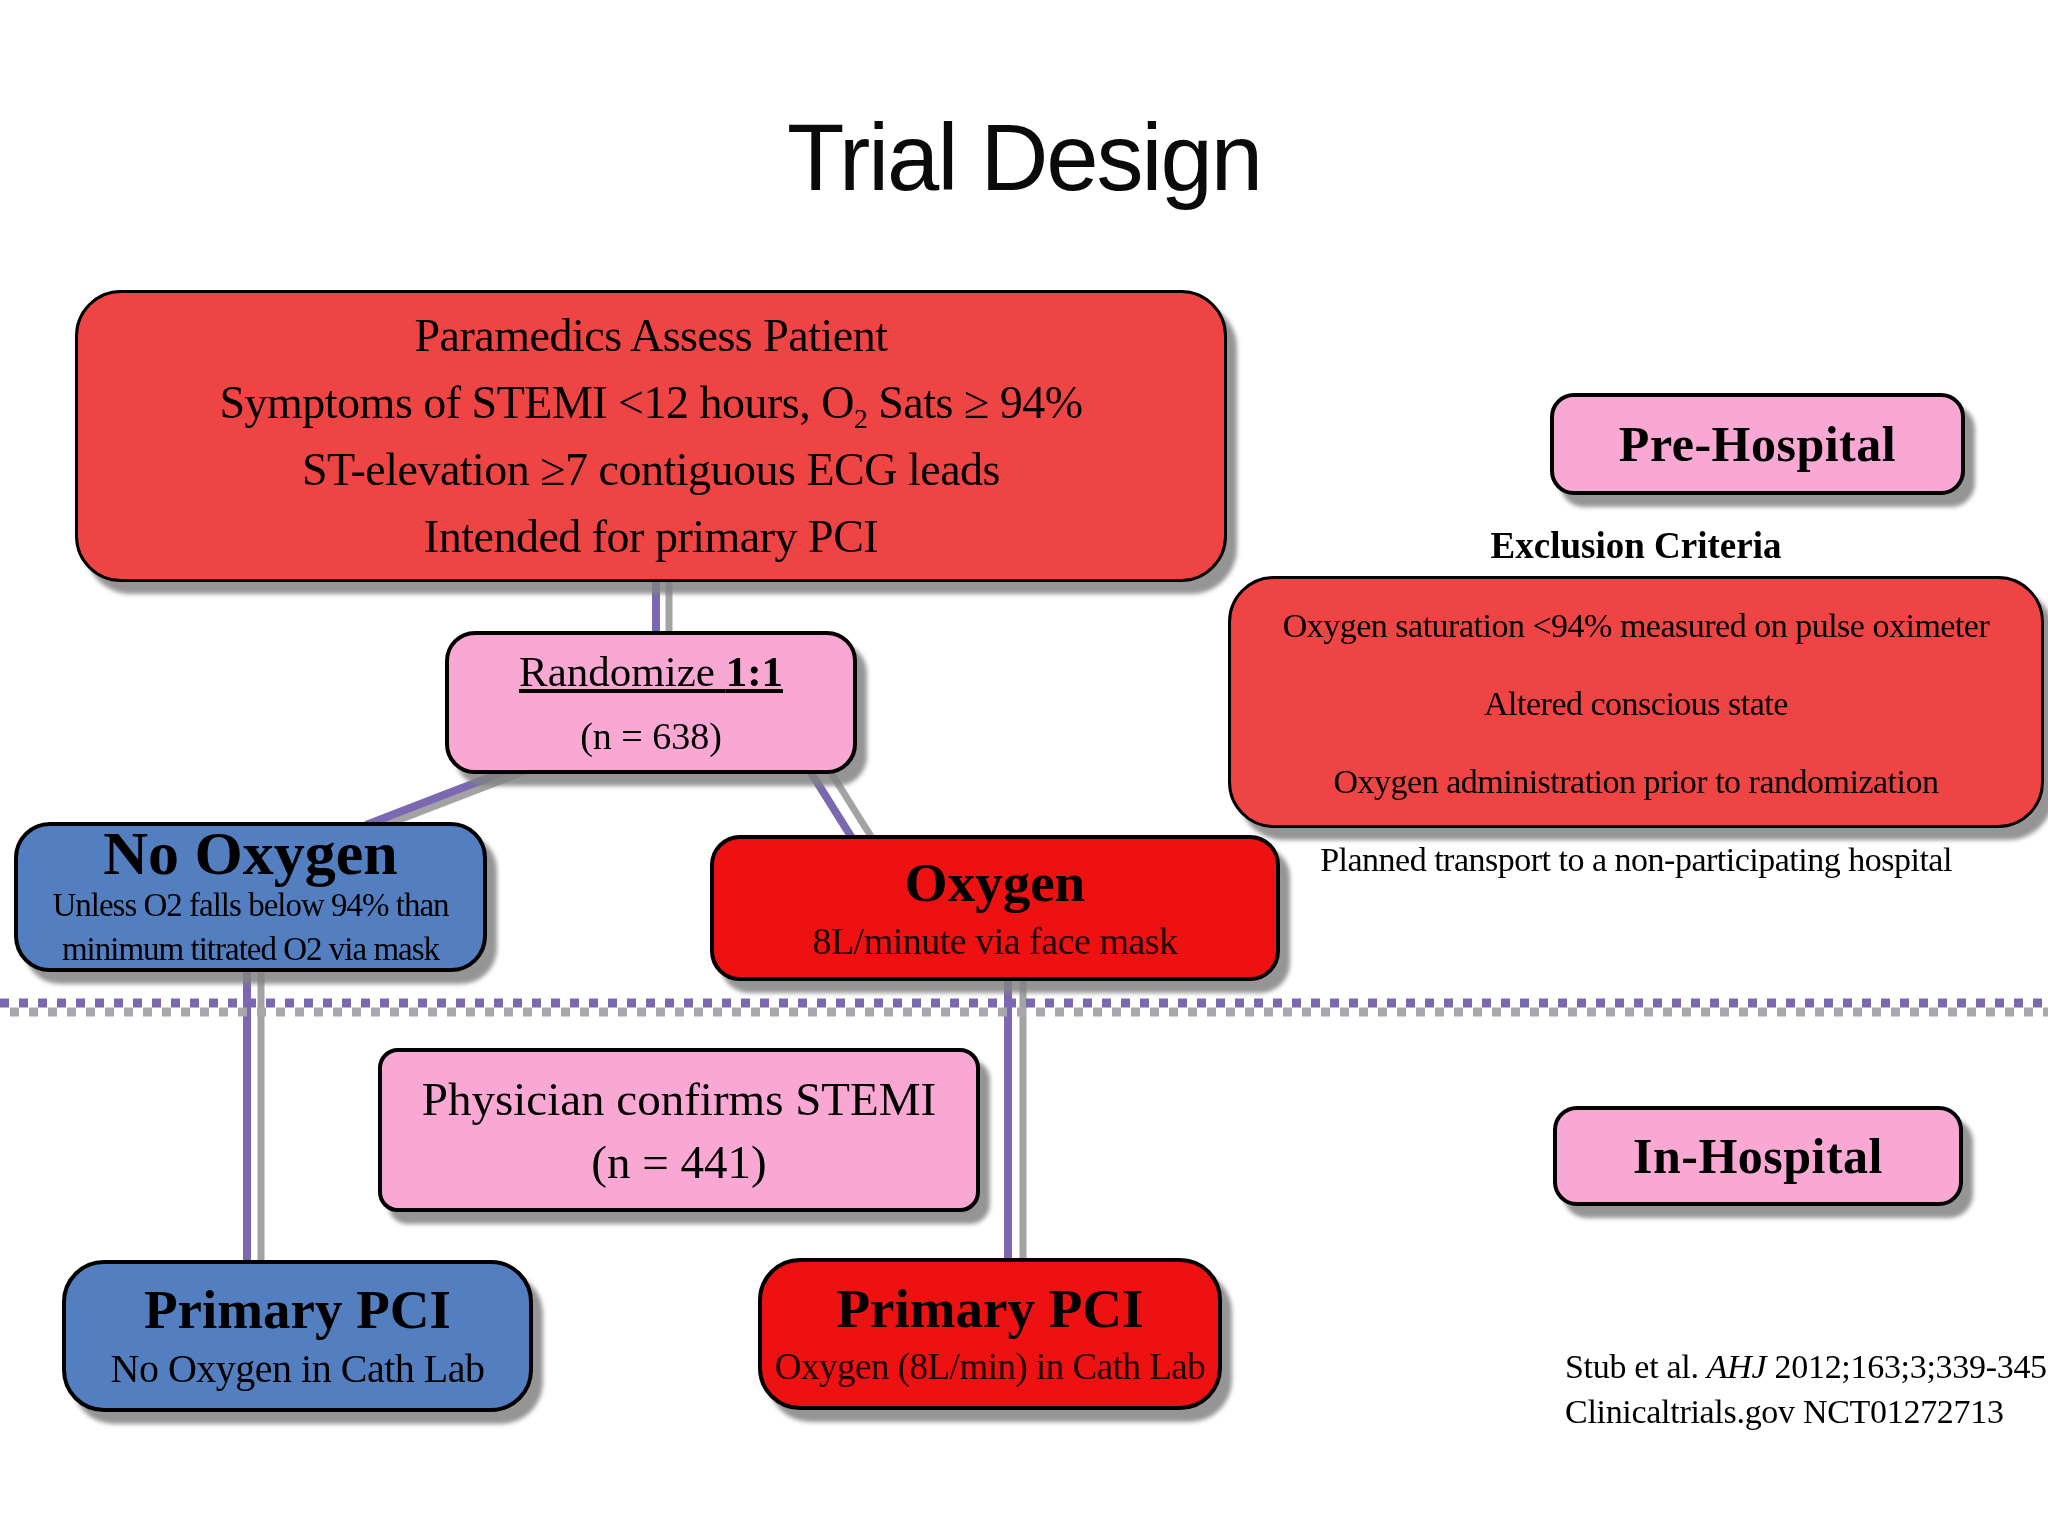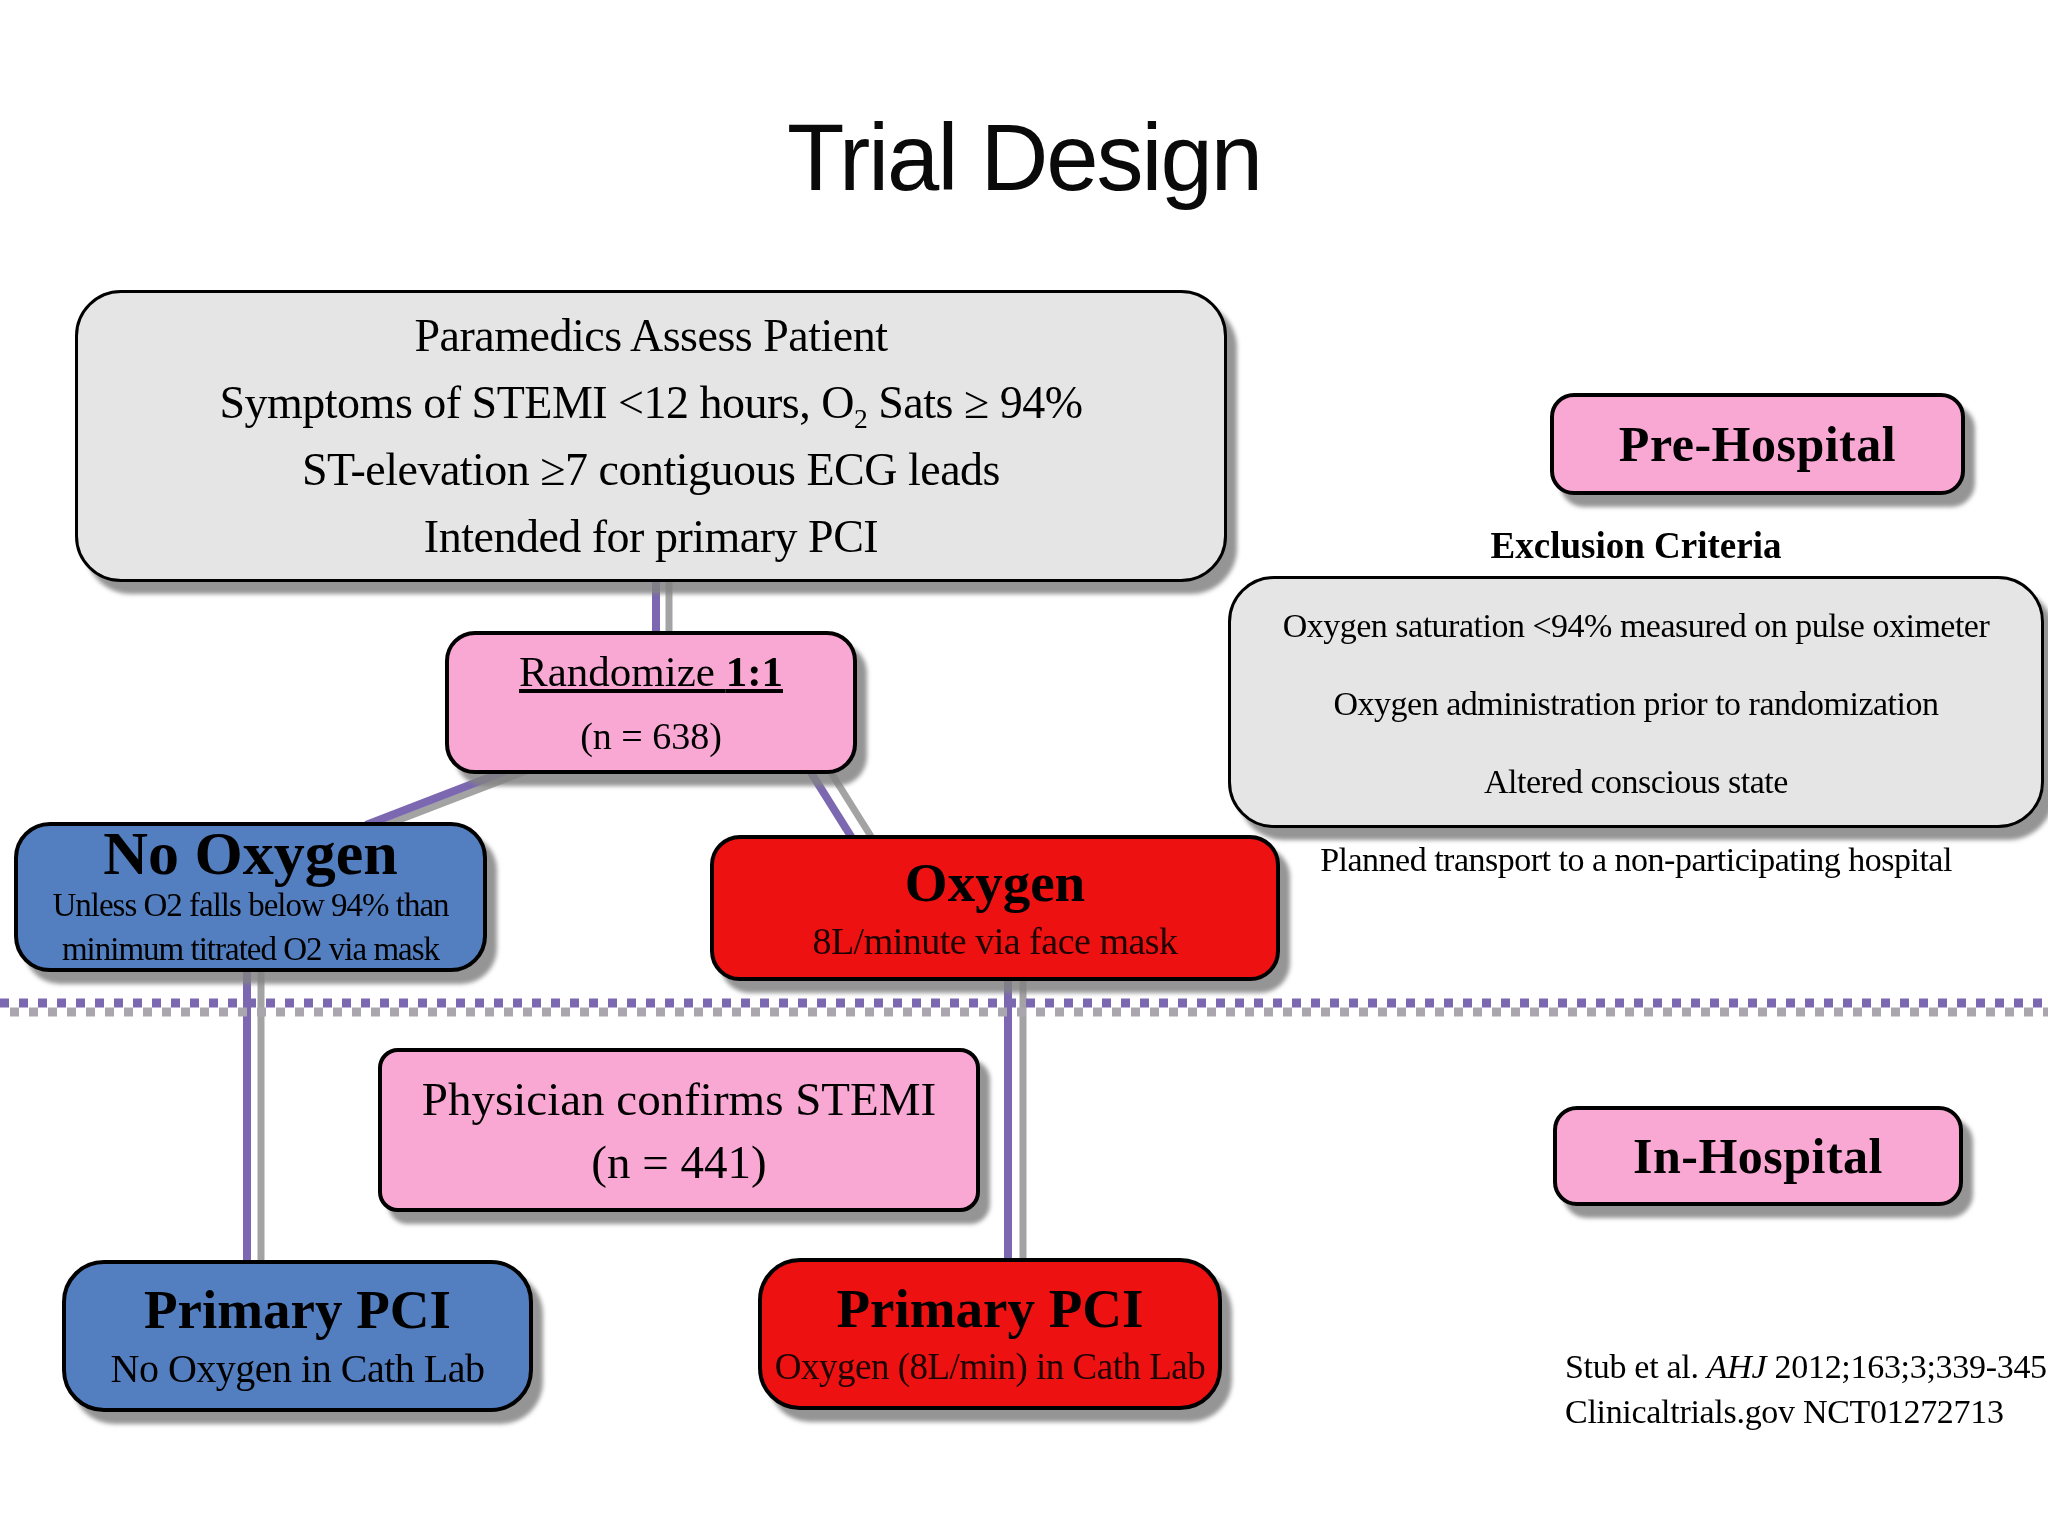--- a/index.html
+++ b/index.html
@@ -5,21 +5,21 @@
   html,body{margin:0;padding:0;background:#fff;}
   .slide{position:relative;width:2048px;height:1536px;background:#ffffff;overflow:hidden;
          font-family:"Liberation Serif","DejaVu Serif",serif;color:#000;}
   .title{position:absolute;left:0;right:0;top:106px;text-align:center;
          font-family:"Liberation Sans","DejaVu Sans",sans-serif;
          font-size:94px;line-height:1.1;letter-spacing:-2px;color:#0a0a0a;}
   .box{position:absolute;box-sizing:border-box;border:3px solid #000;
        display:flex;flex-direction:column;align-items:center;justify-content:center;
        text-align:center;}
   .shadow{box-shadow:10px 12px 4px rgba(130,130,130,0.85);}
-  .whitebox{background:#e5e5e5;border-radius:46px;}
+  .whitebox{background:#ef4444;border-radius:46px;}
   .greenbox{background:#f9a8d4;border-width:4px;text-align:center;}
   .bluebox{background:#537fc0;border-width:4px;}
   .redbox{background:#ee1111;border-width:4px;}
   .nowrap{white-space:nowrap;}
   .b{font-weight:bold;}
   svg.overlay{position:absolute;left:0;top:0;pointer-events:none;}
   sub.o2{font-size:60%;line-height:0;}
   .assess-line{font-size:46px;line-height:67px;letter-spacing:-0.5px;}
   .excl-title{font-size:37px;line-height:46px;font-weight:bold;}
   .excl-line{font-size:34px;line-height:42px;letter-spacing:-0.5px;}
@@ -73,22 +73,22 @@
     <div class="assess-line nowrap">Intended for primary PCI</div>
   </div>
 
   <div class="box greenbox shadow" style="left:1550px;top:393px;width:415px;height:102px;border-radius:24px;">
     <div class="badge-label nowrap">Pre-Hospital</div>
   </div>
 
   <div class="box whitebox shadow" style="left:1228px;top:576px;width:816px;height:252px;gap:36px;">
     <div class="excl-title nowrap">Exclusion Criteria</div>
     <div class="excl-line nowrap">Oxygen saturation &lt;94% measured on pulse oximeter</div>
+    <div class="excl-line nowrap">Altered conscious state</div>
     <div class="excl-line nowrap">Oxygen administration prior to randomization</div>
-    <div class="excl-line nowrap">Altered conscious state</div>
     <div class="excl-line nowrap">Planned transport to a non-participating hospital</div>
   </div>
 
   <div class="box greenbox shadow" style="left:445px;top:631px;width:412px;height:143px;border-radius:30px;">
     <div class="rand-line1 nowrap"><span>Randomize </span><span class="b">1:1</span></div>
     <div class="rand-line2 nowrap">(n = 638)</div>
   </div>
 
   <div class="box bluebox shadow" style="left:14px;top:822px;width:473px;height:150px;border-radius:36px;">
     <div class="noox-title nowrap">No Oxygen</div>

